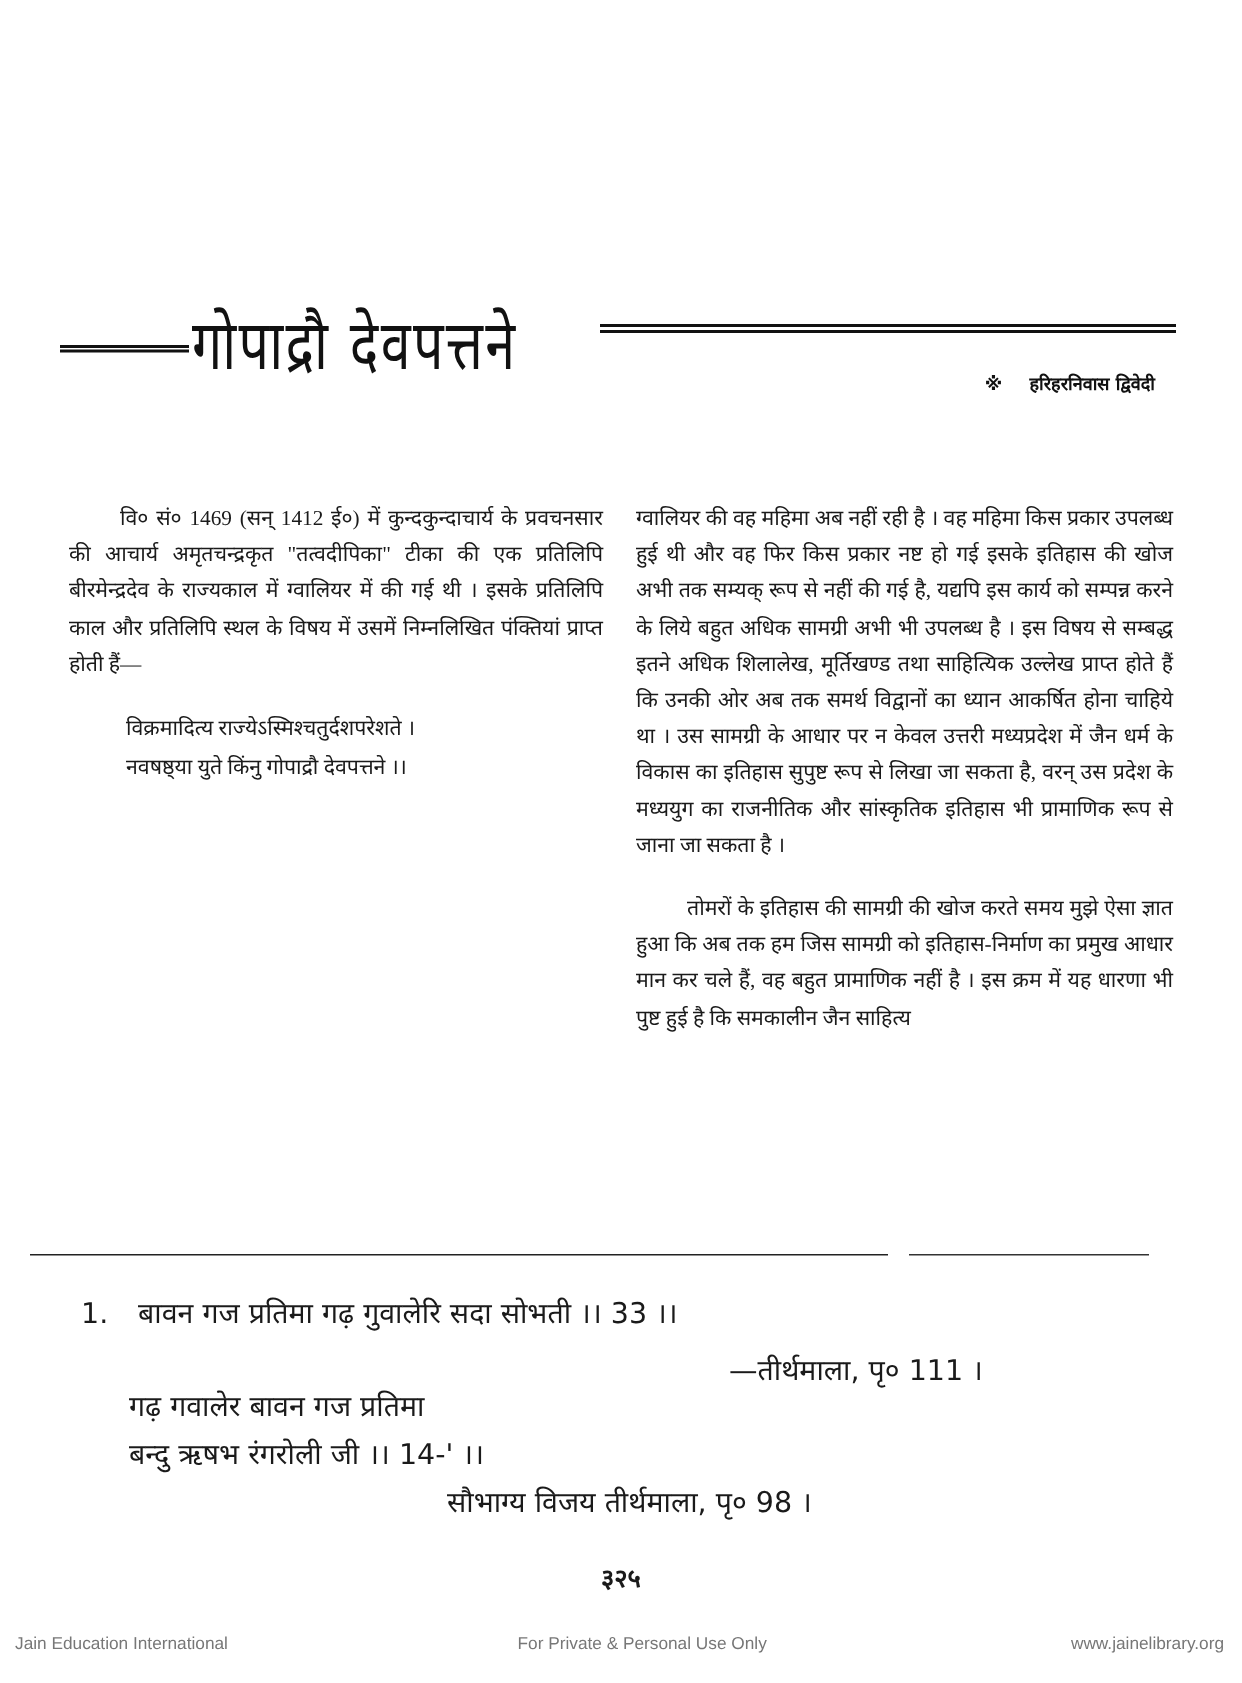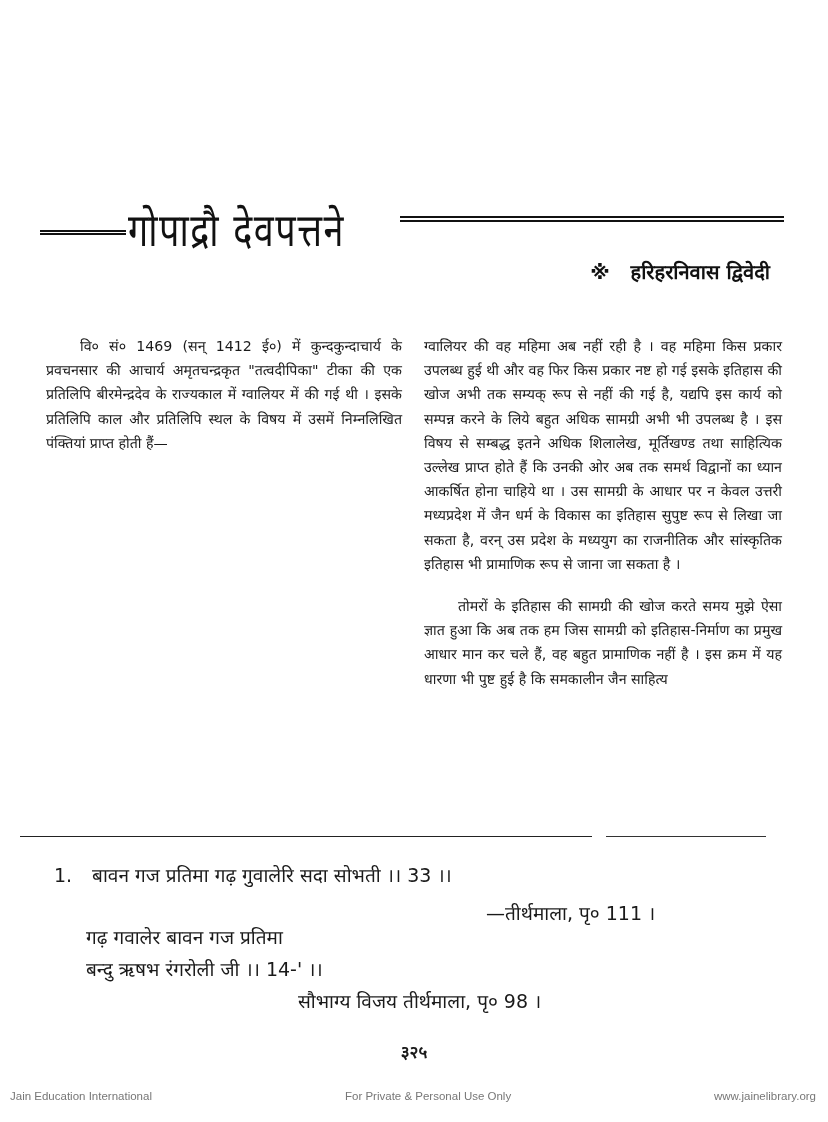--- a/index.html
+++ b/index.html
@@ -8,23 +8,23 @@
     font-family: "DejaVu Sans", sans-serif; color: #1a1a1a;
   }
   .title-row { position: absolute; left: 40px; top: 200px; width: 744px; height: 60px; }
   .title-rule-left { position: absolute; left: 0; top: 30px; width: 86px; height: 5px;
     border-top: 2px solid #111; border-bottom: 2px solid #111; box-sizing: border-box; }
   .title-text { position: absolute; left: 88px; top: 0; font-family: "DejaVu Sans", sans-serif;
     font-size: 46px; font-weight: 300; letter-spacing: 2px; line-height: 60px;
     transform: scaleX(0.78); transform-origin: left center; white-space: nowrap; color: #111; }
   .title-rule-right { position: absolute; left: 360px; top: 16px; width: 384px; height: 6px;
     border-top: 2px solid #111; border-bottom: 2px solid #111; box-sizing: border-box; }
-  .author { position: absolute; right: 58px; top: 258px; font-size: 20px; font-weight: bold; color: #111; }
+  .author { position: absolute; right: 58px; top: 247px; font-size: 12px; font-weight: bold; color: #111; }
   .author .star { margin-right: 14px; }
-  .col { position: absolute; font-size: 14.2px; line-height: 24.2px; text-align: justify; }
+  .col { position: absolute; font-size: 14.2px; line-height: 24.2px; text-align: justify; font-family: Liberation Serif, serif; }
   .col-left { left: 46px; top: 334px; width: 356px; }
   .col-right { left: 424px; top: 334px; width: 358px; }
   .col p { margin: 0; }
   .indent { text-indent: 34px; }
   .verse { margin: 18px 0 20px 38px !important; text-align: left; line-height: 26px; }
   .gap { margin-top: 18px !important; }
   .gap2 { margin-top: 22px !important; }
   .fn-rule { position: absolute; left: 20px; top: 836px; width: 572px; border-top: 1.5px solid #222; }
   .fn-rule2 { position: absolute; left: 606px; top: 836px; width: 160px; border-top: 1px solid #333; }
   .fn { position: absolute; font-size: 19px; white-space: nowrap; color: #1a1a1a; }
@@ -40,20 +40,24 @@
   <div class="title-rule-right"></div>
 </div>
 
 <div class="author">
   <span class="star">※</span>
   <span>हरिहरनिवास द्विवेदी</span>
 </div>
 
 <div class="col col-left">
   <p class="indent">वि० सं० 1469 (सन् 1412 ई०) में कुन्दकुन्दाचार्य के प्रवचनसार की आचार्य अमृतचन्द्रकृत "तत्वदीपिका" टीका की एक प्रतिलिपि बीरमेन्द्रदेव के राज्यकाल में ग्वालियर में की गई थी । इसके प्रतिलिपि काल और प्रतिलिपि स्थल के विषय में उसमें निम्नलिखित पंक्तियां प्राप्त होती हैं—</p>
+  <p class="verse">
+    <span>विक्रमादित्य    राज्येऽस्मिश्चतुर्दशपरेशते ।</span><br>
+    <span>नवषष्ठ्या युते किंनु  गोपाद्रौ देवपत्तने ।।</span>
+  </p>
 </div>
 
 <div class="col col-right">
   <p>ग्वालियर की वह महिमा अब नहीं रही है । वह महिमा किस प्रकार उपलब्ध हुई थी और वह फिर किस प्रकार नष्ट हो गई इसके इतिहास की खोज अभी तक सम्यक् रूप से नहीं की गई है, यद्यपि इस कार्य को सम्पन्न करने के लिये बहुत अधिक सामग्री अभी भी उपलब्ध है । इस विषय से सम्बद्ध इतने अधिक शिलालेख, मूर्तिखण्ड तथा साहित्यिक उल्लेख प्राप्त होते हैं कि उनकी ओर अब तक समर्थ विद्वानों का ध्यान आकर्षित होना चाहिये था । उस सामग्री के आधार पर न केवल उत्तरी मध्यप्रदेश में जैन धर्म के विकास का इतिहास सुपुष्ट रूप से लिखा जा सकता है, वरन् उस प्रदेश के मध्ययुग का राजनीतिक और सांस्कृतिक इतिहास भी प्रामाणिक रूप से जाना जा सकता है ।</p>
   <p class="indent gap">तोमरों के इतिहास की सामग्री की खोज करते समय मुझे ऐसा ज्ञात हुआ कि अब तक हम जिस सामग्री को इतिहास-निर्माण का प्रमुख आधार मान कर चले हैं, वह बहुत प्रामाणिक नहीं है । इस क्रम में यह धारणा भी पुष्ट हुई है कि समकालीन जैन साहित्य</p>
 </div>
 
 <div class="fn-rule"></div>
 <div class="fn-rule2"></div>
 

